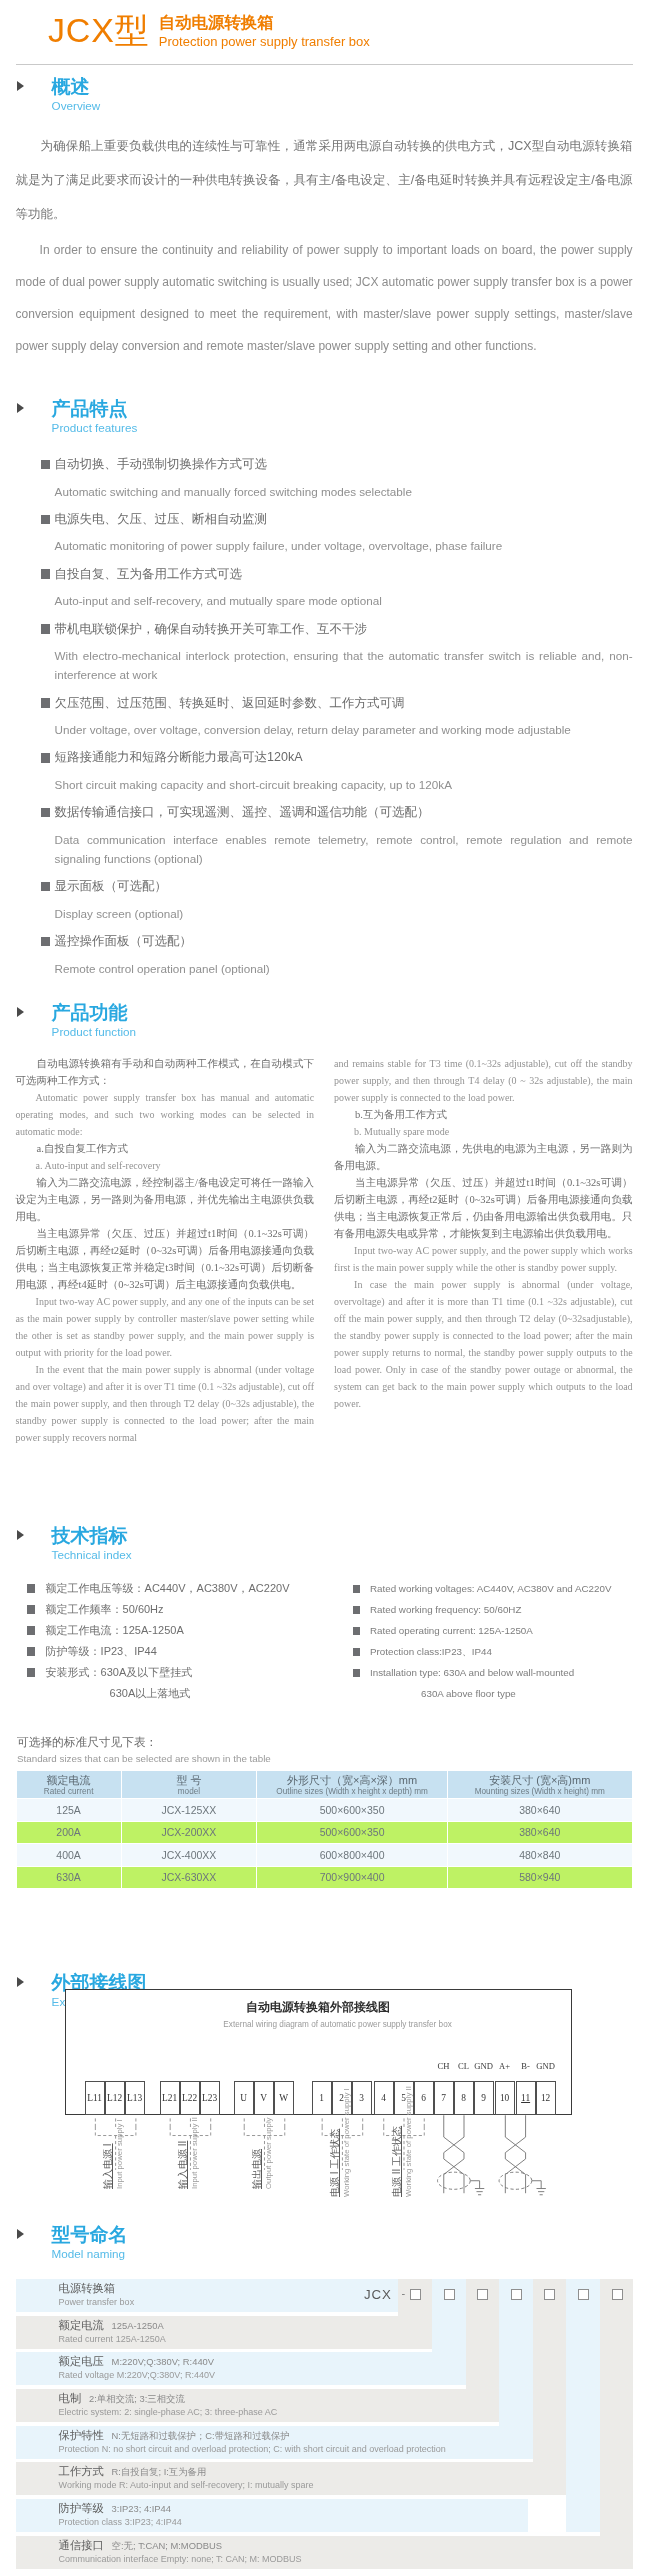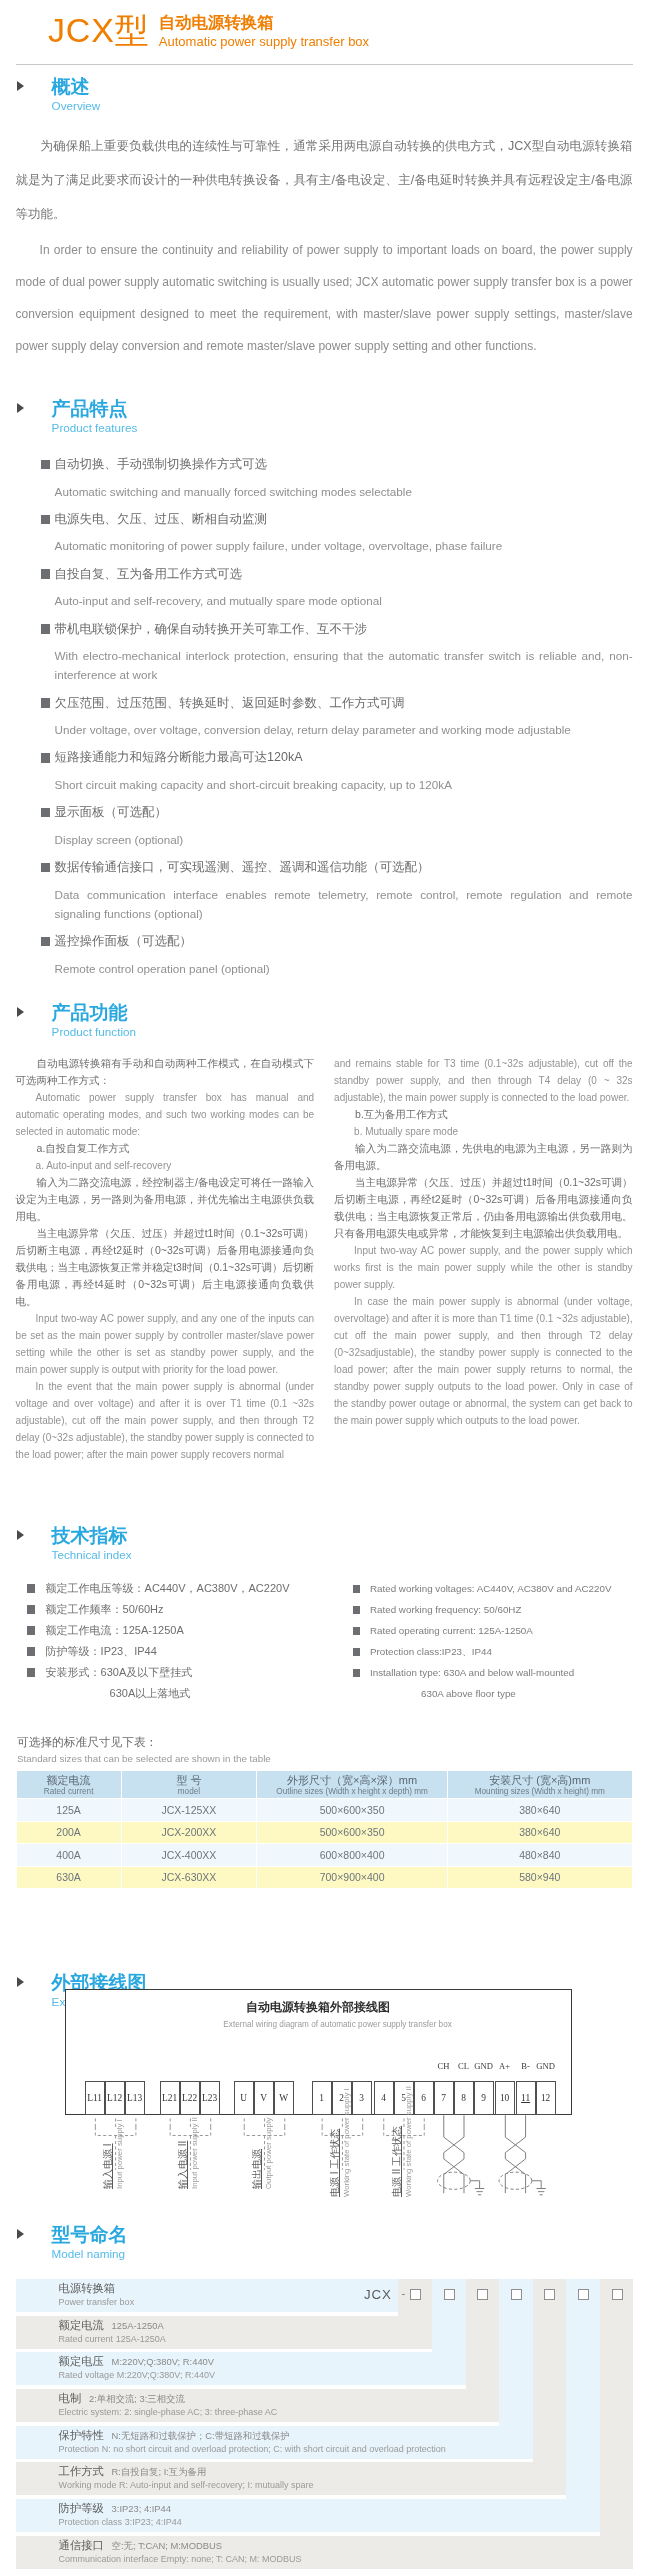--- a/index.html
+++ b/index.html
@@ -23,21 +23,21 @@
            line-height:34px;text-align:justify;text-indent:2em;}
   .para-en{position:absolute;left:15.6px;top:234px;width:617px;font-size:12px;color:#8d8d8d;
            line-height:32px;text-align:justify;text-indent:2em;}
   
   .features{position:absolute;left:15.6px;top:455px;width:617px;}
   .feat{margin-bottom:9.4px;}
   .feat-cn{font-size:12.5px;color:#6a6a6a;line-height:19.5px;padding-left:39px;position:relative;margin-bottom:7px;}
   .bullet{position:absolute;left:25px;top:4.7px;width:9.4px;height:9.4px;background:#6d6e71;}
   .feat-en{font-size:11.7px;color:#909090;line-height:19px;padding-left:39px;text-align:justify;margin-bottom:7px;}
   
-  .func-cols{position:absolute;left:15.6px;top:1055px;width:617px;display:flex;gap:20px;}
+  .func-cols{position:absolute;left:15.6px;top:1055px;width:617px;display:flex;gap:20px;font-family:Liberation Serif, serif;}
   .func-col{flex:1;}
   .fp-cn{font-size:10.5px;color:#6d6d6d;line-height:17px;text-align:justify;text-indent:2em;margin:0;}
   .fp-en{font-size:10px;color:#939393;line-height:17px;text-align:justify;text-indent:2em;margin:0;}
   .fp-noindent{text-indent:0;}
   
   .tech-left{position:absolute;left:15.6px;top:1578px;width:304px;}
   .tech-right{position:absolute;left:351px;top:1578px;width:281px;}
   .tech-item{position:relative;padding-left:30px;font-size:11px;color:#6e6e6e;line-height:21px;}
   .tech-item .bullet{left:11px;top:6.2px;width:8.6px;height:8.6px;}
   .tech-extra{padding-left:94px;font-size:11px;color:#6e6e6e;line-height:21px;}
@@ -46,21 +46,21 @@
   .tech-extra-en{padding-left:70px;font-size:9.8px;color:#7d7d7d;line-height:21px;}
   .note-cn{position:absolute;left:17px;top:1735px;font-size:11.7px;color:#6a6a6a;}
   .note-en{position:absolute;left:17px;top:1753px;font-size:9.8px;color:#9a9a9a;}
   
   .size-table{position:absolute;left:15.6px;top:1770px;width:617px;border-collapse:separate;border-spacing:1.6px;}
   .size-table th{background:#c7e1f1;padding:1.6px 1.6px;font-weight:normal;}
   .size-table .th-cn{font-size:11px;color:#5a6770;line-height:14px;}
   .size-table .th-en{font-size:8.2px;color:#6f7d86;line-height:10px;}
   .size-table td{text-align:center;font-size:10.5px;color:#6d767c;height:19.5px;}
   .size-table tr.odd td{background:#f1f8fd;}
-  .size-table tr.even td{background:#fef9c3;}
+  .size-table tr.even td{background:#bef264;}
   .col1{width:17%;} .col2{width:22%;} .col3{width:31%;} .col4{width:30%;}
   
   .wiring{position:absolute;left:15.6px;top:1989px;width:617px;height:212px;}
   .wbox{position:absolute;left:49px;top:0;width:507px;height:126px;border:1.6px solid #3a3a3a;background:#fff;box-sizing:border-box;}
   .wtitle{position:absolute;left:49px;top:10px;width:507px;text-align:center;
           font-family:"Liberation Serif","DejaVu Serif",serif;font-weight:bold;font-size:12px;color:#2e2e2e;}
   .wsub{position:absolute;left:49px;top:31px;width:546px;text-align:center;font-size:8.2px;color:#9b9b9b;}
   .term{position:absolute;top:92px;width:20px;height:34px;box-sizing:border-box;border:0.8px solid #4f4f4f;background:#fff;
         text-align:center;line-height:33px;font-size:9.4px;color:#333;
         font-family:"Liberation Serif","DejaVu Serif",serif;}
@@ -84,21 +84,21 @@
 </style>
 </head>
 <body>
 
 <div class="page">
 
   <div class="hdr">
     <div class="hdr-model">JCX型</div>
     <div class="hdr-titles">
       <div class="hdr-cn">自动电源转换箱</div>
-      <div class="hdr-en">Automatic power supply transfer box</div>
+      <div class="hdr-en">Protection power supply transfer box</div>
     </div>
   </div>
   <div class="divider"></div>
 
   <div class="sec-head" style="top:75px;">
     <span class="tri" style="left:1.6px;"></span>
     <div class="h-cn">概述</div>
     <div class="h-en">Overview</div>
   </div>
   <div class="para-cn">为确保船上重要负载供电的连续性与可靠性，通常采用两电源自动转换的供电方式，JCX型自动电源转换箱就是为了满足此要求而设计的一种供电转换设备，具有主/备电设定、主/备电延时转换并具有远程设定主/备电源等功能。</div>
@@ -128,26 +128,26 @@
     </div>
     <div class="feat">
       <div class="feat-cn"><span class="bullet"></span><span>欠压范围、过压范围、转换延时、返回延时参数、工作方式可调</span></div>
       <div class="feat-en">Under voltage, over voltage, conversion delay, return delay parameter and working mode adjustable</div>
     </div>
     <div class="feat">
       <div class="feat-cn"><span class="bullet"></span><span>短路接通能力和短路分断能力最高可达120kA</span></div>
       <div class="feat-en">Short circuit making capacity and short-circuit breaking capacity, up to 120kA</div>
     </div>
     <div class="feat">
+      <div class="feat-cn"><span class="bullet"></span><span>数据传输通信接口，可实现遥测、遥控、遥调和遥信功能（可选配）</span></div>
+      <div class="feat-en">Data communication interface enables remote telemetry, remote control, remote regulation and remote signaling functions (optional)</div>
+    </div>
+    <div class="feat">
       <div class="feat-cn"><span class="bullet"></span><span>显示面板（可选配）</span></div>
       <div class="feat-en">Display screen (optional)</div>
-    </div>
-    <div class="feat">
-      <div class="feat-cn"><span class="bullet"></span><span>数据传输通信接口，可实现遥测、遥控、遥调和遥信功能（可选配）</span></div>
-      <div class="feat-en">Data communication interface enables remote telemetry, remote control, remote regulation and remote signaling functions (optional)</div>
     </div>
     <div class="feat">
       <div class="feat-cn"><span class="bullet"></span><span>遥控操作面板（可选配）</span></div>
       <div class="feat-en">Remote control operation panel (optional)</div>
     </div>
   </div>
 
   <div class="sec-head" style="top:1001px;">
     <span class="tri" style="left:1.6px;"></span>
     <div class="h-cn">产品功能</div>
@@ -390,21 +390,21 @@
       <div class="nm-en"><span>Electric system:</span> <span>2: single-phase AC; 3: three-phase AC</span></div>
     </div>
     <div class="band cblue" style="top:147px;width:517px;">
       <div class="nm-cn"><span>保护特性</span><span class="val">N:无短路和过载保护；C:带短路和过载保护</span></div>
       <div class="nm-en"><span>Protection</span> <span>N: no short circuit and overload protection; C: with short circuit and overload protection</span></div>
     </div>
     <div class="band cgray" style="top:183px;width:550px;">
       <div class="nm-cn"><span>工作方式</span><span class="val">R:自投自复; I:互为备用</span></div>
       <div class="nm-en"><span>Working mode</span> <span>R: Auto-input and self-recovery; I: mutually spare</span></div>
     </div>
-    <div class="band cblue" style="top:220px;width:584px;">
+    <div class="band cblue" style="top:220px;width:512px;">
       <div class="nm-cn"><span>防护等级</span><span class="val">3:IP23; 4:IP44</span></div>
       <div class="nm-en"><span>Protection class</span> <span>3:IP23; 4:IP44</span></div>
     </div>
     <div class="band cgray" style="top:257px;width:617px;">
       <div class="nm-cn"><span>通信接口</span><span class="val">空:无; T:CAN; M:MODBUS</span></div>
       <div class="nm-en"><span>Communication interface</span> <span>Empty: none; T: CAN; M: MODBUS</span></div>
     </div>
 
     <div class="jcx">JCX</div>
     <div class="ndash" style="left:386px;">-</div>

